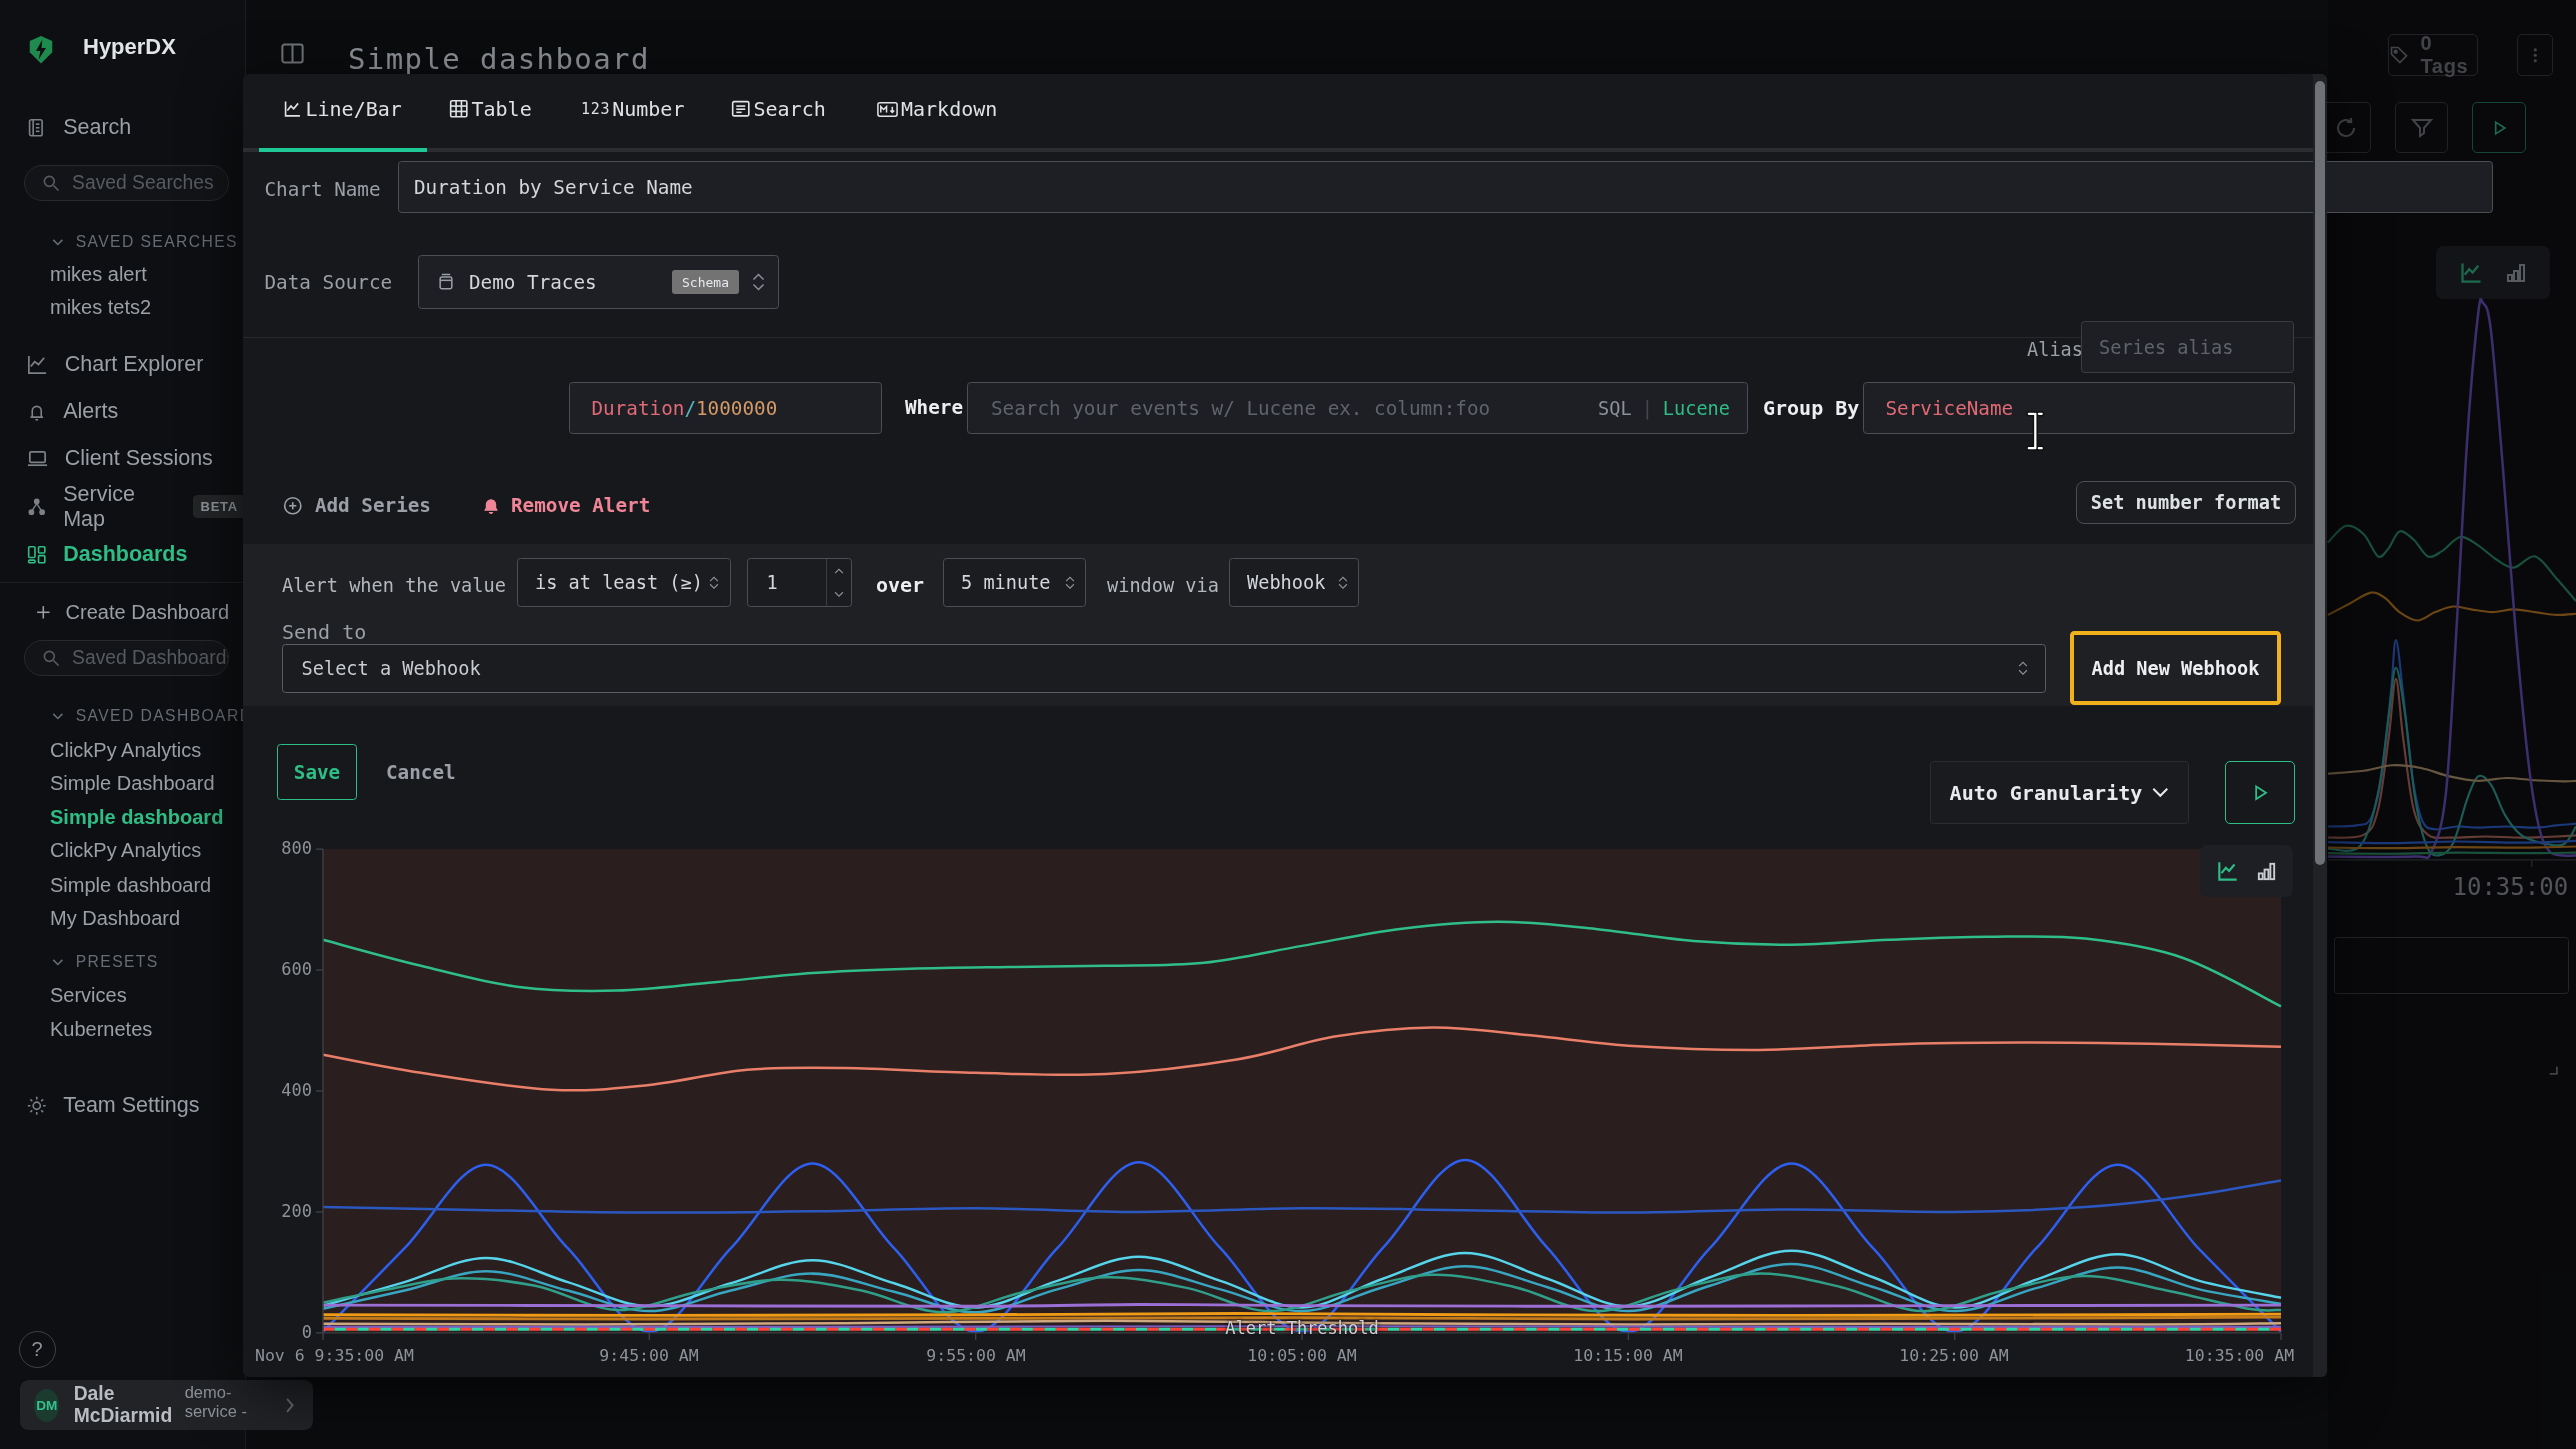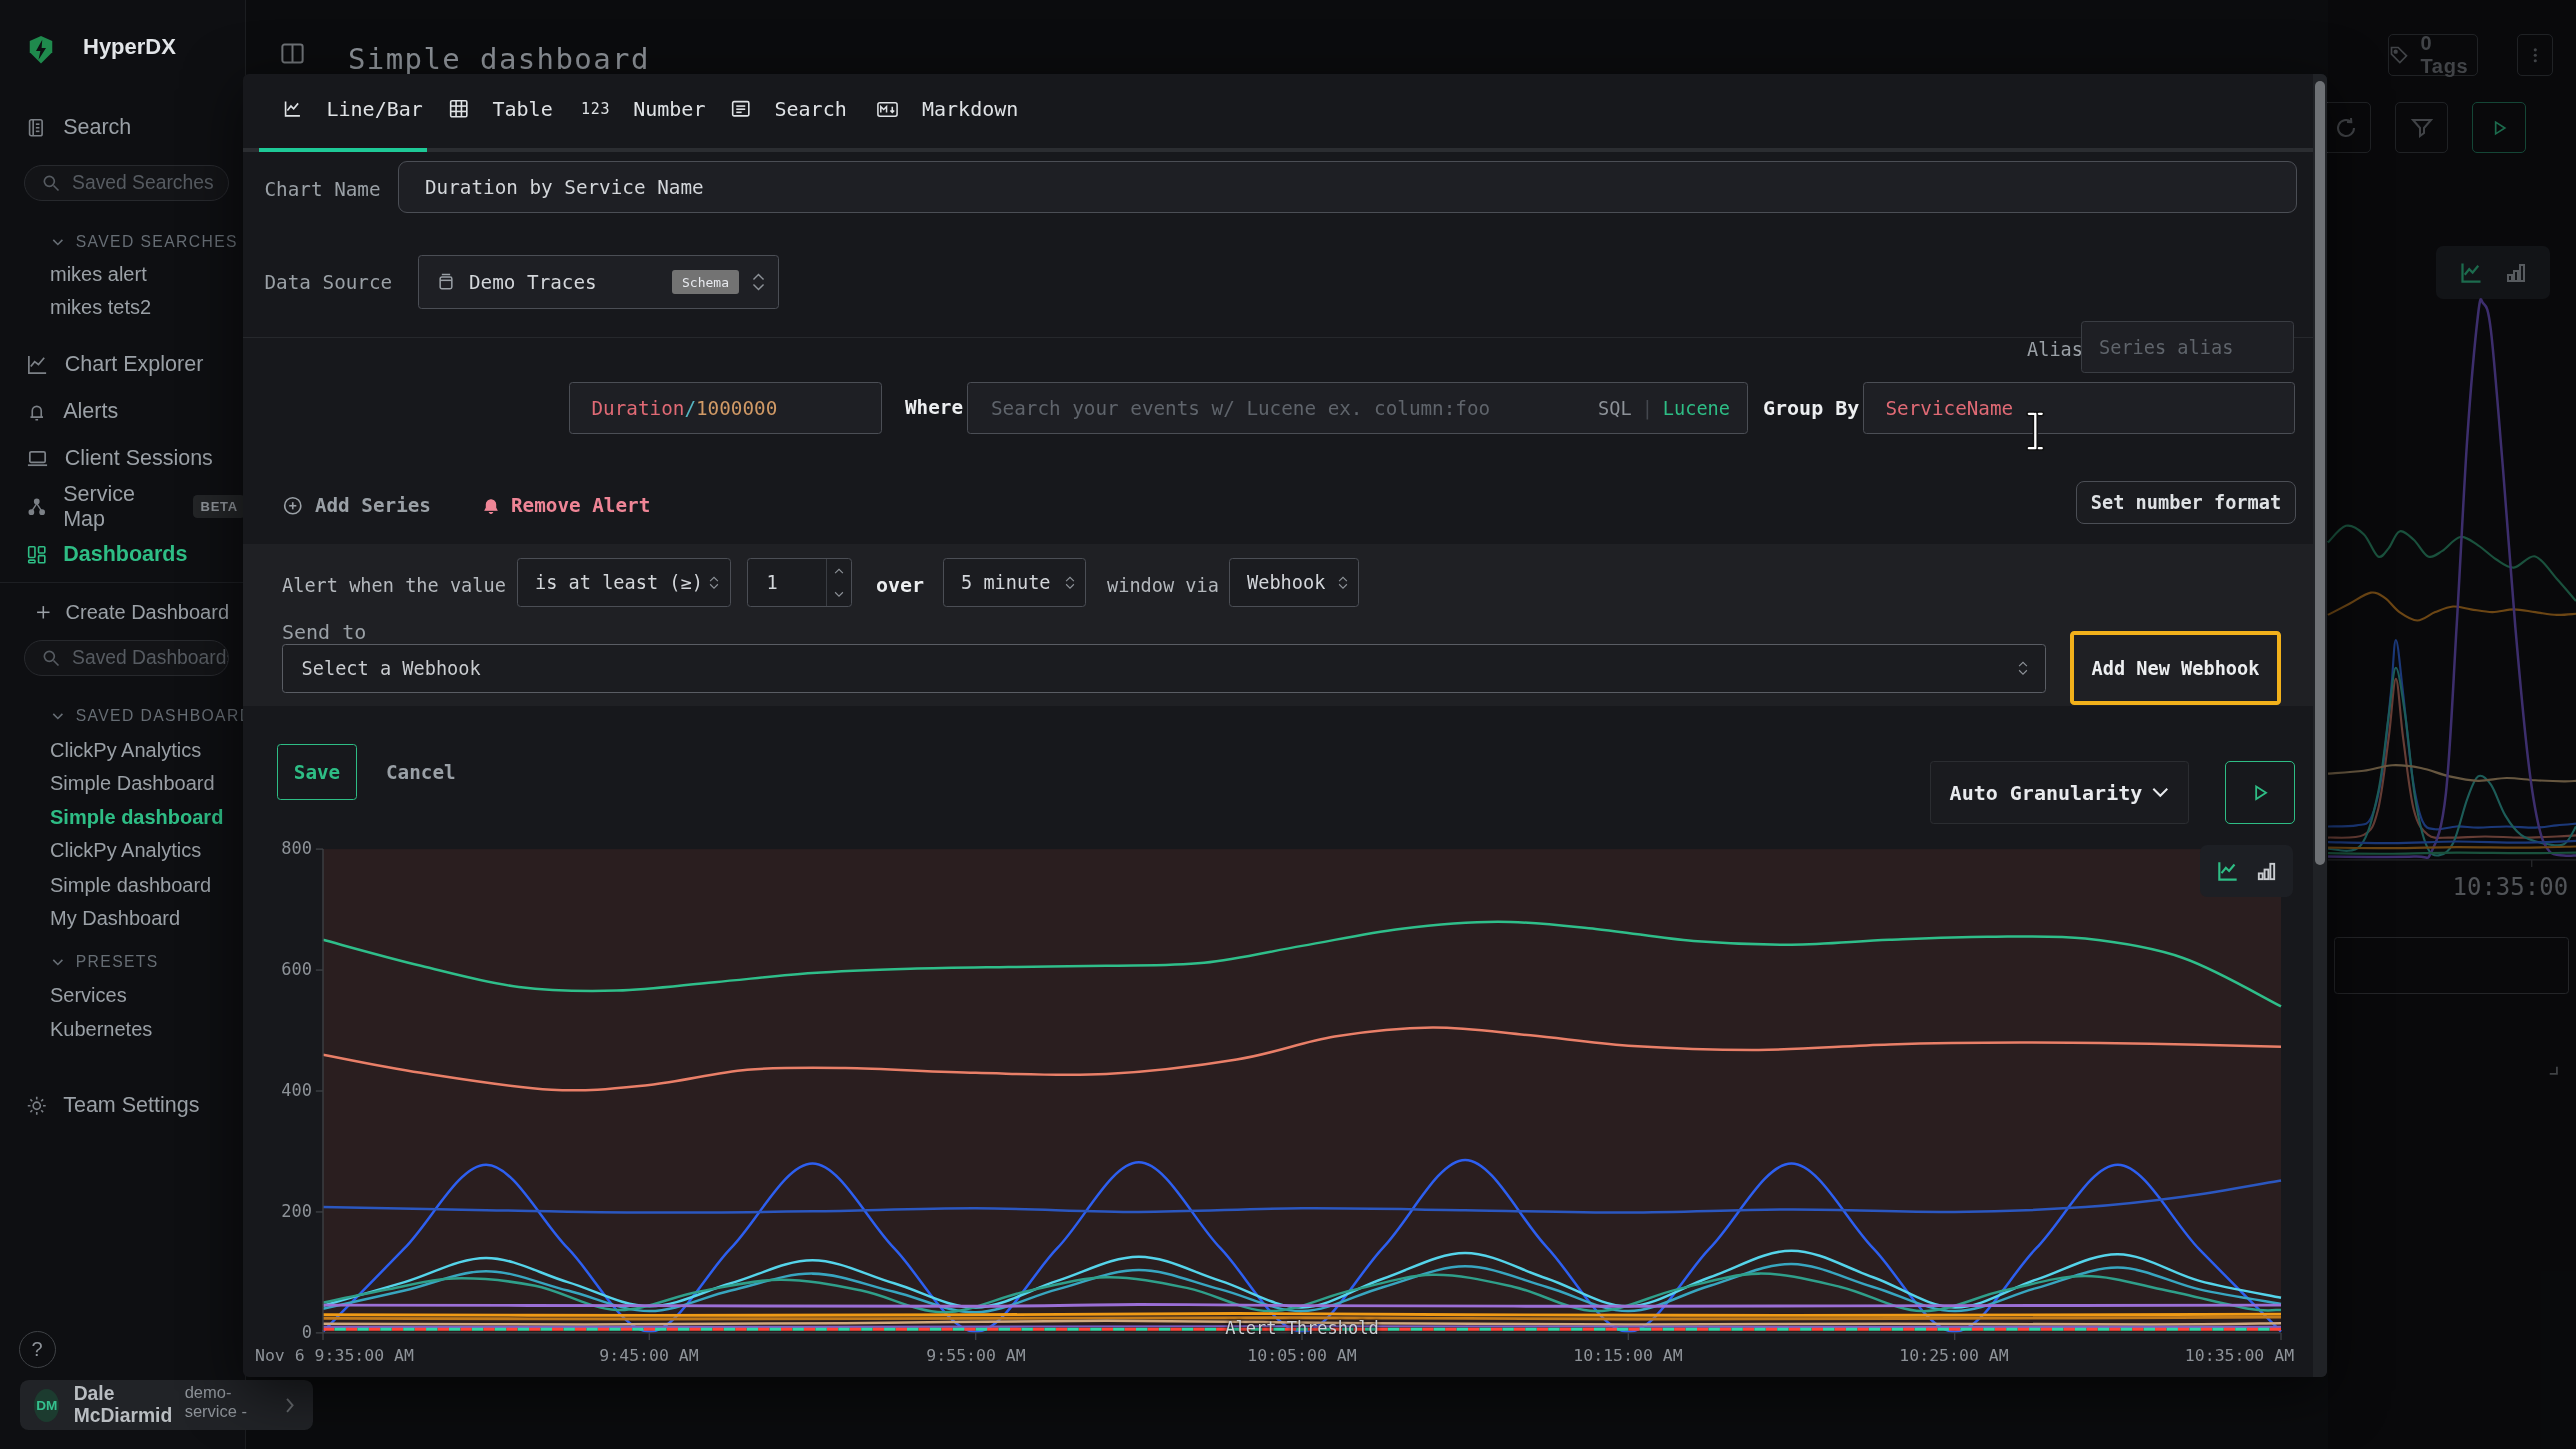--- a/index.html
+++ b/index.html
@@ -17,21 +17,21 @@
         display:flex;align-items:center;gap:11.4px;padding-left:15.7px;box-sizing:border-box;
         font-family:"Liberation Sans",sans-serif;font-size:19.3px;color:#565b61;overflow:hidden;white-space:nowrap;}
   .beta{background:#232527;color:#8d9298;font-size:13px;letter-spacing:0.7px;border-radius:4.3px;padding:3.6px 7.2px;font-weight:bold;}
   .green{color:#2ebd85;}
   .side-div{position:absolute;left:0;width:245px;height:0.7px;background:#1d1f23;}
   
   .page-title{position:absolute;left:348px;top:42px;font-size:29px;color:#8d9298;letter-spacing:1.4px;}
   
   .modal{position:absolute;left:243px;top:74px;width:2084px;height:1303px;background:#17181c;border-radius:5.7px;
          box-shadow:0 14.3px 57px rgba(0,0,0,.6);z-index:10;}
-  .tab{position:absolute;top:23px;display:flex;align-items:center;gap:23px;font-size:20px;color:#dfe2e5;}
+  .tab{position:absolute;top:23px;display:flex;align-items:center;gap:2px;font-size:20px;color:#dfe2e5;}
   .tab-track{position:absolute;left:0;top:74px;width:2070px;height:4.3px;background:#2b2d31;}
   .tab-active-bar{position:absolute;left:15.7px;top:74px;width:168px;height:4.3px;background:#1ec997;}
   .lbl{color:#9aa0a6;font-size:19.3px;}
   .inp{position:absolute;background:#1e1f24;border:1.4px solid #4b4e55;border-radius:3.6px;box-sizing:border-box;
        display:flex;align-items:center;font-size:19.3px;color:#d3d6da;}
   .inp.dim{border-color:#3a3d43;}
   .ph{color:#5f646b;}
   .updown{display:flex;flex-direction:column;gap:1.4px;align-items:center;color:#8d9298;margin-left:auto;}
   .divider{position:absolute;left:0;width:2070px;height:0.7px;background:#26282c;}
   .bold{font-weight:bold;}
@@ -314,21 +314,21 @@
         <rect x="2" y="5" width="20" height="14" rx="2"></rect>
           <path d="M5 15v-6l3 3 3-3v6"></path>
           <path d="M17 9v6M15 13l2 2 2-2"></path>
       </svg>
       <span>Markdown</span>
     </div>
     <div class="tab-track"></div>
     <div class="tab-active-bar"></div>
 
     <div class="lbl abs" style="left:21.5px;top:104px;">Chart Name</div>
-    <div class="inp" style="left:155px;top:87px;width:1899px;height:52px;padding-left:26px;border-radius:9px;">
+    <div class="inp" style="left:155px;top:87px;width:2095px;height:52px;padding-left:15px;">
       <span>Duration by Service Name</span>
     </div>
 
     <div class="lbl abs" style="left:21.5px;top:197px;">Data Source</div>
     <div class="inp" style="left:175px;top:181px;width:361px;height:54px;padding:0 13px 0 17px;gap:13px;">
       <svg class="ic" width="20" height="20" viewBox="0 0 24 24" stroke="#9aa0a6" fill="none" stroke-width="1.8">
         <rect x="5" y="6" width="14" height="14" rx="2"></rect>
           <line x1="5" y1="10" x2="19" y2="10"></line>
           <line x1="7" y1="3" x2="17" y2="3"></line>
       </svg>

